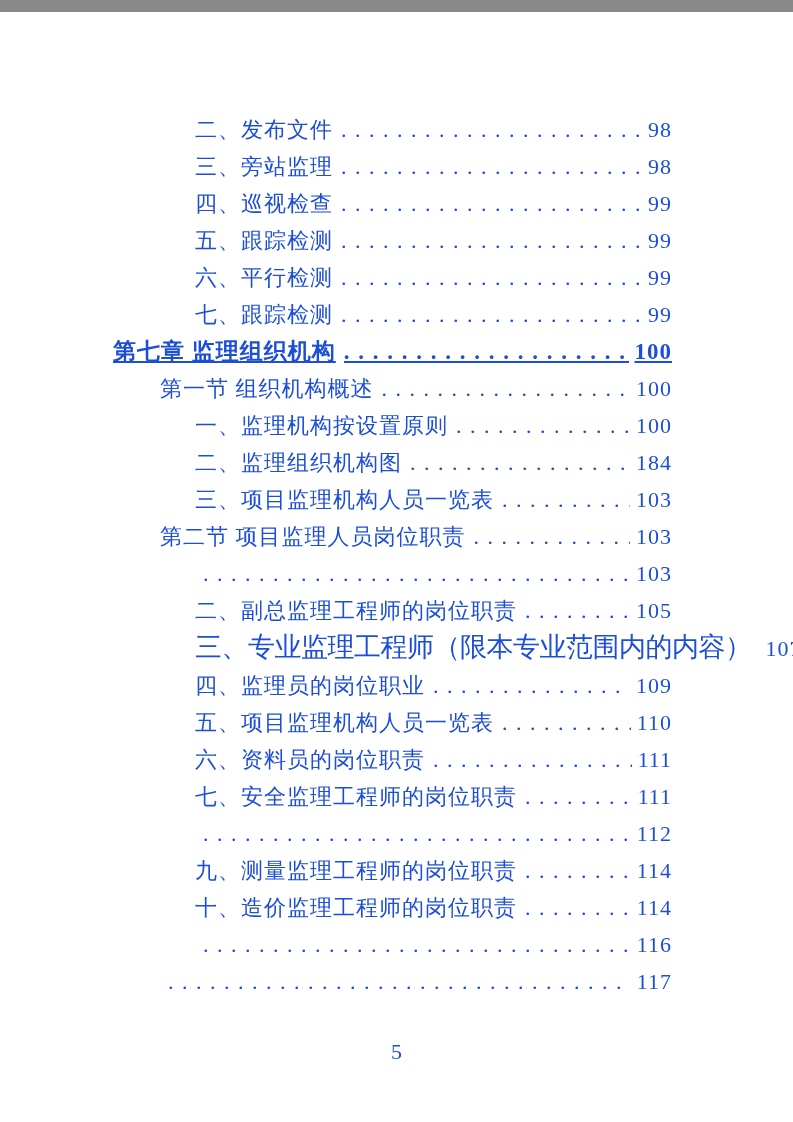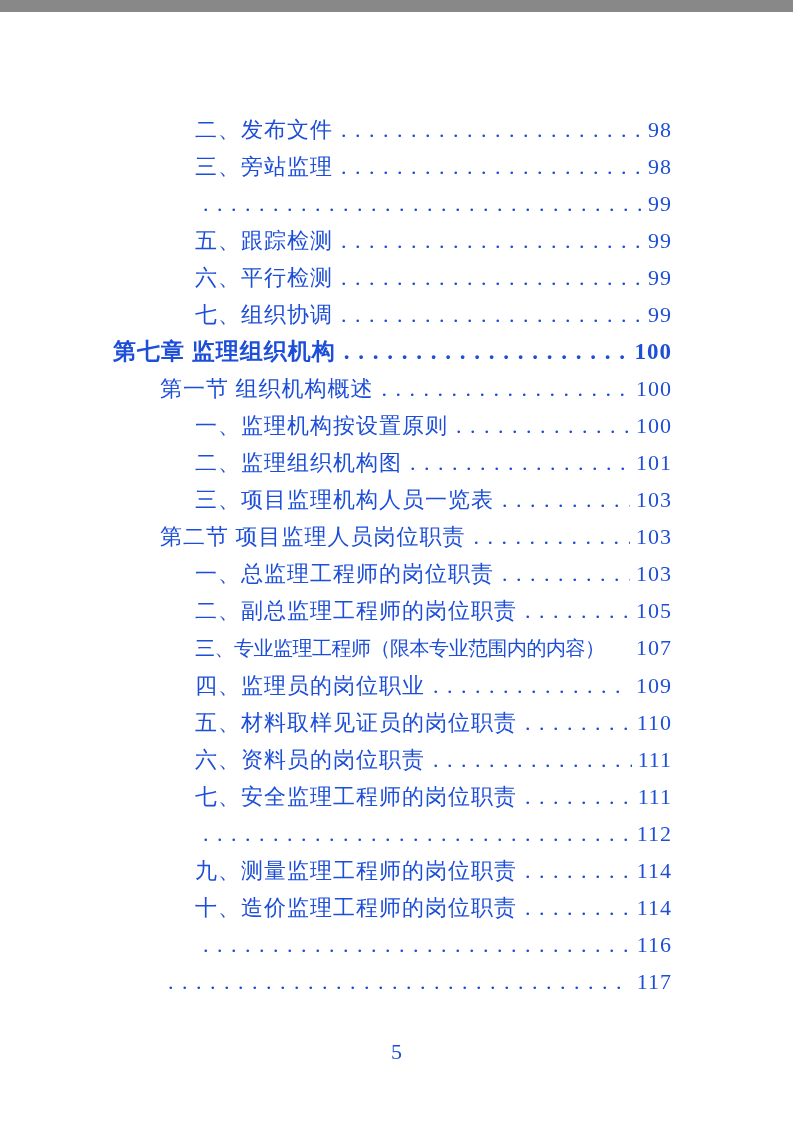--- a/index.html
+++ b/index.html
@@ -34,24 +34,25 @@
     align-self:baseline;
   }
   .row .leader::after {
     content:". . . . . . . . . . . . . . . . . . . . . . . . . . . . . . . . . . . . . . . . . . . . . . . . . . . . . . . . . . . . . . . . . . . . . . . . . . . .";
     letter-spacing:1.5px;
   }
   .row .pageno { flex:0 0 auto; }
   .row.chapter {
     font-weight:bold;
     font-size:23px;
+    text-decoration:underline;
   }
   .row.section { padding-left:47px; }
   .row.item    { padding-left:82px; }
-  .row.long .label { font-size:20px; letter-spacing:-0.5px; }
+  .row.long .label { font-size:27px; letter-spacing:-0.5px; }
   .row.no-dots .leader::after { content:""; }
   .footer {
     position:absolute;
     top:1027px; left:0;
     width:100%;
     text-align:center;
     font-size:22px;
     line-height:26px;
   }
 </style>
@@ -65,35 +66,36 @@
       <span class="label">二、发布文件</span>
         <span class="leader"></span>
         <span class="pageno">98</span>
     </div>
     <div class="row item">
       <span class="label">三、旁站监理</span>
         <span class="leader"></span>
         <span class="pageno">98</span>
     </div>
     <div class="row item">
+      <span class="label">四、巡视检查</span>
         <span class="leader"></span>
         <span class="pageno">99</span>
     </div>
     <div class="row item">
       <span class="label">五、跟踪检测</span>
         <span class="leader"></span>
         <span class="pageno">99</span>
     </div>
     <div class="row item">
       <span class="label">六、平行检测</span>
         <span class="leader"></span>
         <span class="pageno">99</span>
     </div>
     <div class="row item">
-      <span class="label">七、组织协调</span>
+      <span class="label">七、跟踪检测</span>
         <span class="leader"></span>
         <span class="pageno">99</span>
     </div>
 
     <div class="row chapter">
       <span class="label">第七章 监理组织机构</span>
         <span class="leader"></span>
         <span class="pageno">100</span>
     </div>
 
@@ -103,55 +105,54 @@
         <span class="pageno">100</span>
     </div>
     <div class="row item">
       <span class="label">一、监理机构按设置原则</span>
         <span class="leader"></span>
         <span class="pageno">100</span>
     </div>
     <div class="row item">
       <span class="label">二、监理组织机构图</span>
         <span class="leader"></span>
-        <span class="pageno">101</span>
+        <span class="pageno">184</span>
     </div>
     <div class="row item">
       <span class="label">三、项目监理机构人员一览表</span>
         <span class="leader"></span>
         <span class="pageno">103</span>
     </div>
 
     <div class="row section">
       <span class="label">第二节 项目监理人员岗位职责</span>
         <span class="leader"></span>
         <span class="pageno">103</span>
     </div>
     <div class="row item">
-      <span class="label">一、总监理工程师的岗位职责</span>
         <span class="leader"></span>
         <span class="pageno">103</span>
     </div>
     <div class="row item">
       <span class="label">二、副总监理工程师的岗位职责</span>
         <span class="leader"></span>
         <span class="pageno">105</span>
     </div>
     <div class="row item long no-dots">
       <span class="label">三、专业监理工程师（限本专业范围内的内容）</span>
         <span class="leader"></span>
         <span class="pageno">107</span>
     </div>
     <div class="row item">
       <span class="label">四、监理员的岗位职业</span>
         <span class="leader"></span>
         <span class="pageno">109</span>
     </div>
     <div class="row item">
-      <span class="label">五、材料取样见证员的岗位职责</span>
+      <span class="label">五、项目监理机构人员一览表</span>
         <span class="leader"></span>
         <span class="pageno">110</span>
     </div>
     <div class="row item">
       <span class="label">六、资料员的岗位职责</span>
         <span class="leader"></span>
         <span class="pageno">111</span>
     </div>
     <div class="row item">
       <span class="label">七、安全监理工程师的岗位职责</span>

